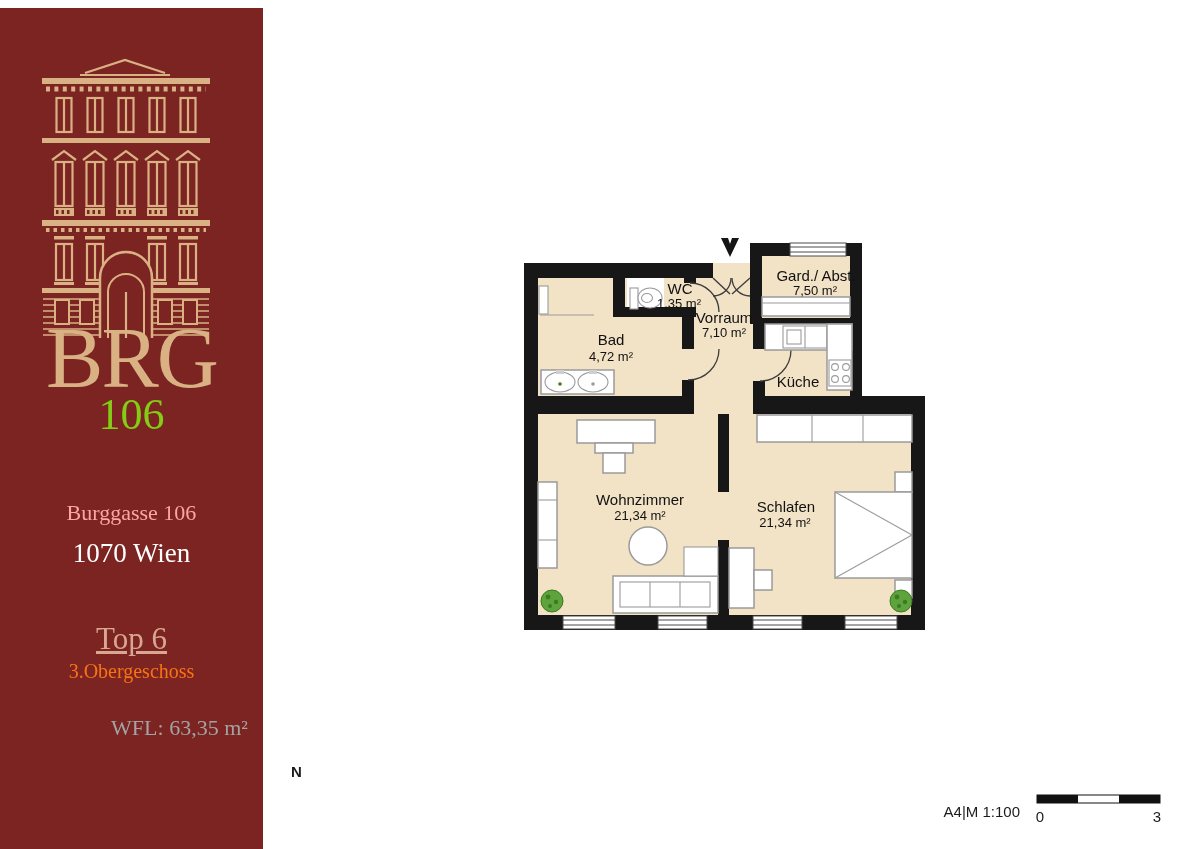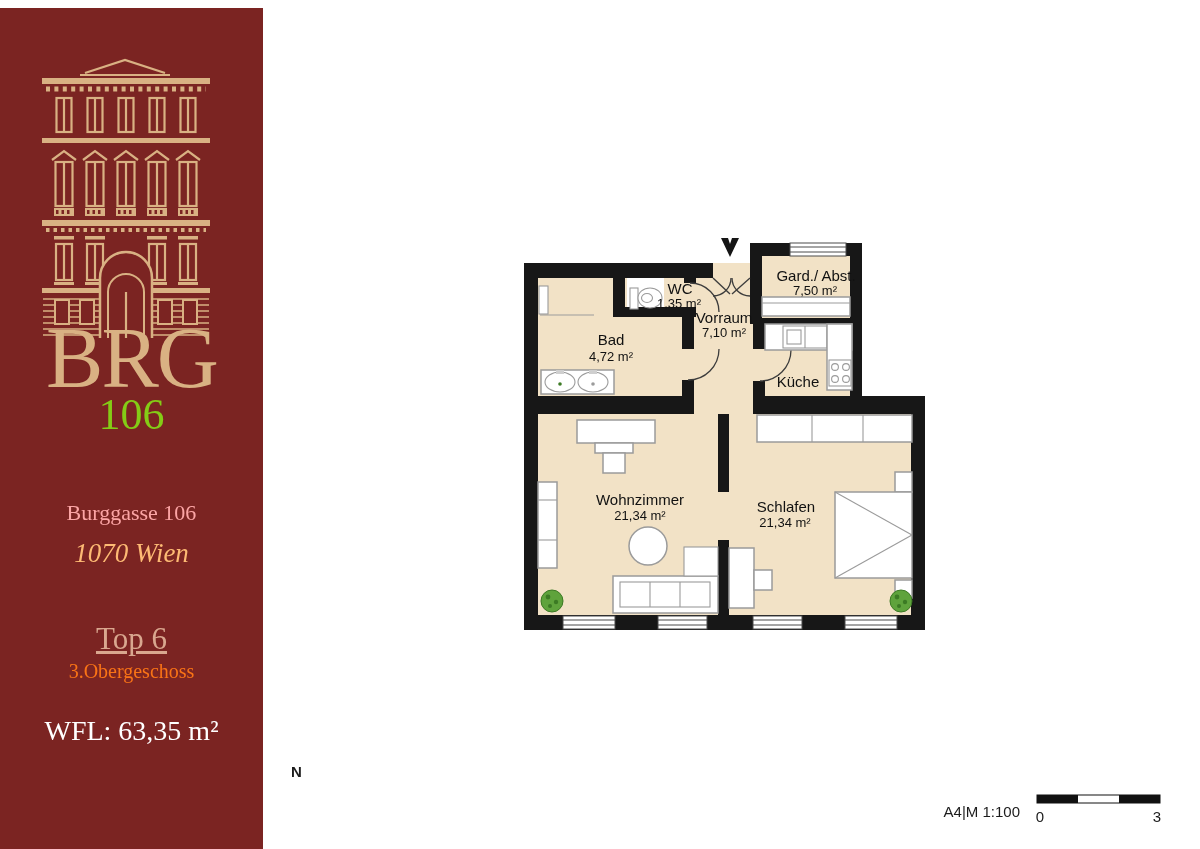--- a/index.html
+++ b/index.html
@@ -4,24 +4,24 @@
 <style>
   html,body{margin:0;padding:0;background:#fff;}
   .page{position:relative;width:1200px;height:849px;background:#ffffff;overflow:hidden;
         font-family:"Liberation Serif",serif;}
   
   .sidebar{position:absolute;left:0;top:0;width:263px;height:849px;background:#7b2422;margin-top:8px;}
   .sb-text{position:absolute;left:0;width:100%;text-align:center;}
   .logo1{top:307px;font-size:86px;line-height:86px;letter-spacing:-2px;color:#d9b183;}
   .logo2{top:381px;font-size:44px;line-height:52px;color:#84cc16;}
   .addr1{top:492px;font-size:22px;color:#fca5a5;}
-  .addr2{top:530px;font-size:27px;color:#fdba74;font-style:italic;}
+  .addr2{top:530px;font-size:27px;color:#ffffff;}
   .unit {top:613px;font-size:31px;color:#d9a78f;text-decoration:underline;}
   .floor{top:652px;font-size:20px;color:#f97316;}
-  .wfl  {top:707px;font-size:28px;color:#ffffff;}
+  .wfl  {top:707px;font-size:22px;color:#a3a3a3;padding-left:48px;}
   .building{position:absolute;left:40px;top:50px;}
   
   .plan-svg{position:absolute;left:0;top:0;}
   .wall{fill:#171717;}
   .floorfill{fill:#f2e2c6;}
   .furn{fill:#ffffff;stroke:#9b9b9b;stroke-width:1.5;}
   .furnthin{fill:#ffffff;stroke:#9b9b9b;stroke-width:1.1;}
   .fline{stroke:#9b9b9b;stroke-width:1.1;fill:none;}
   .door{stroke:#3c3c3c;stroke-width:1.3;fill:none;}
   .win{fill:#ffffff;stroke:#4a4a4a;stroke-width:1;}

